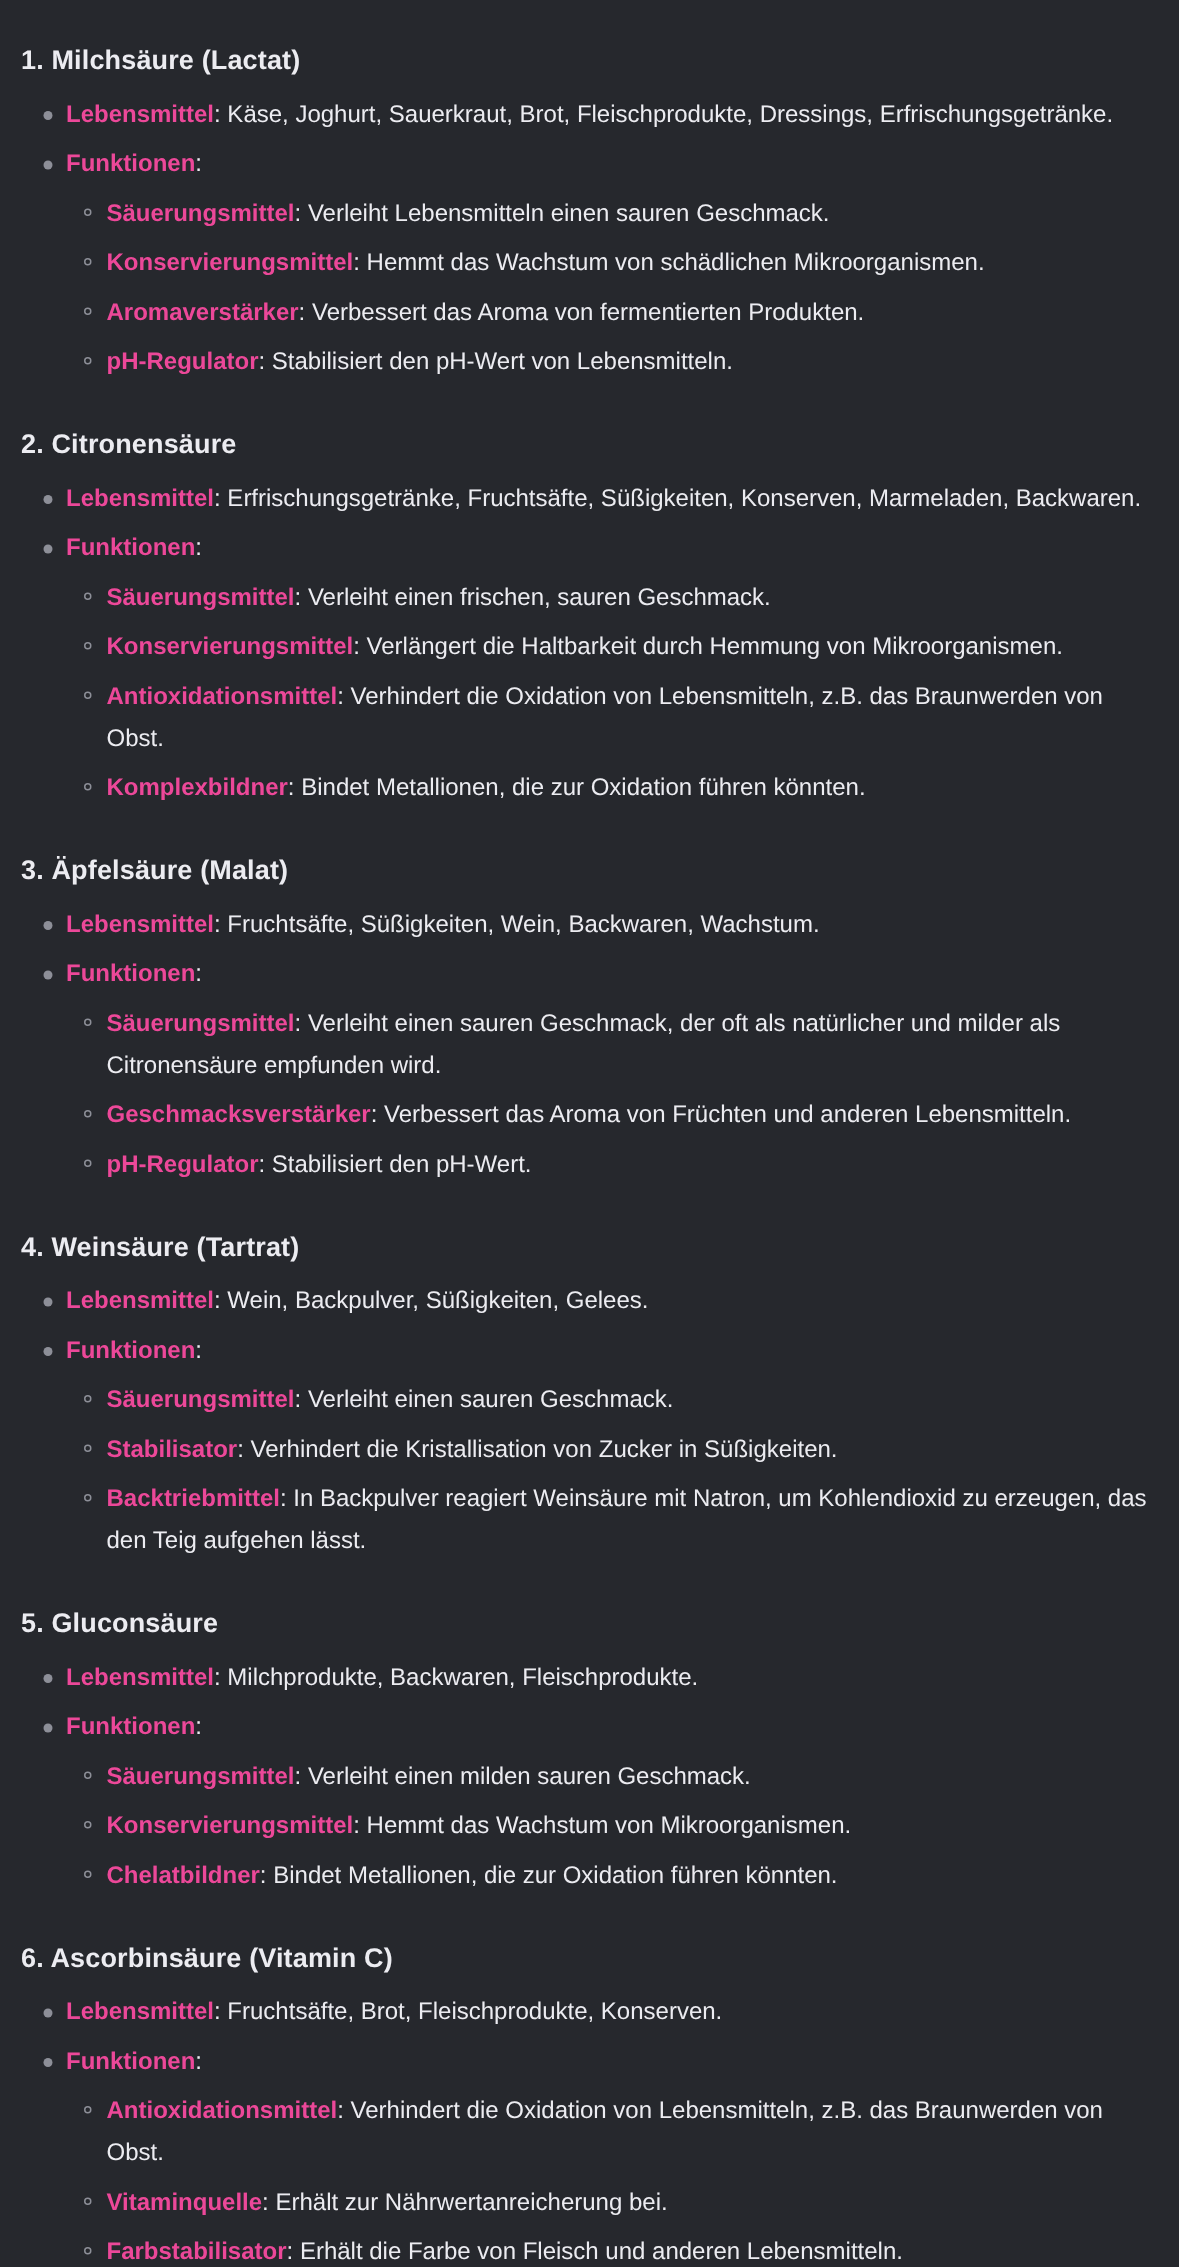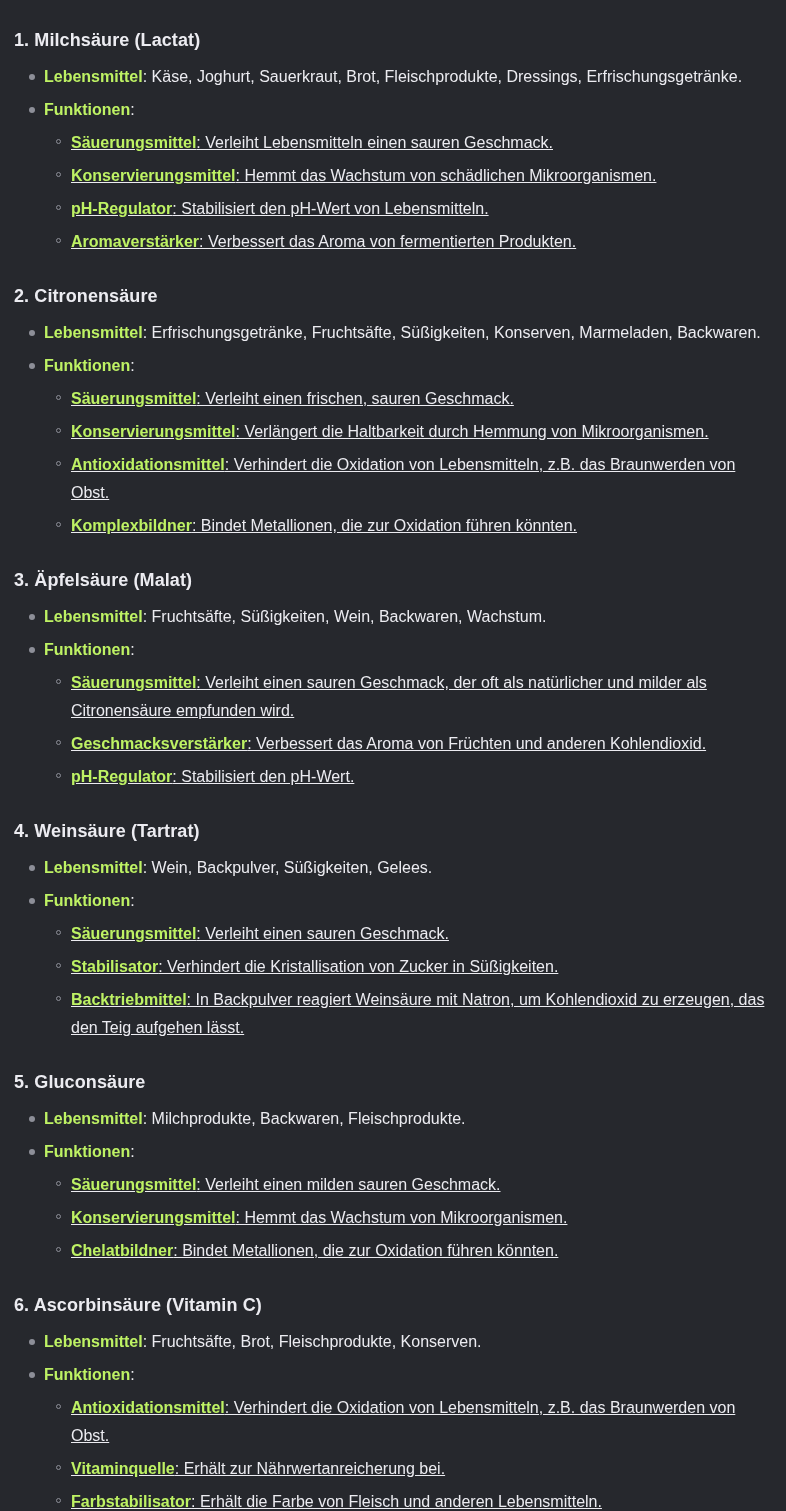--- a/index.html
+++ b/index.html
@@ -45,33 +45,32 @@
     border-radius: 50%;
     background: var(--bullet);
   }
   ul.level2 {
     margin-top: 5px;
   }
   ul.level2 > li {
     position: relative;
     padding-left: 27px;
     margin: 5px 0;
-    text-decoration: underline;
   }
   ul.level2 > li > .marker {
     position: absolute;
     left: 12px;
     top: 10px;
     width: 5px;
     height: 5px;
     border-radius: 50%;
     background: transparent;
     border: 1.4px solid var(--bullet);
   }
-  strong { font-weight: 700; color: #bef264; }
+  strong { font-weight: 700; color: #ec4899; }
 </style>
 </head>
 <body>
 
 <main>
   <div id="content">
       <section>
     <h3>1. Milchsäure (Lactat)</h3>
     <ul class="level1">
           <li>
@@ -80,25 +79,25 @@
           <li>
     <span class="marker"></span><strong>Funktionen</strong><span>:</span>
   <ul class="level2">
               <li>
     <span class="marker"></span><strong>Säuerungsmittel</strong><span>: Verleiht Lebensmitteln einen sauren Geschmack.</span>
   </li>
               <li>
     <span class="marker"></span><strong>Konservierungsmittel</strong><span>: Hemmt das Wachstum von schädlichen Mikroorganismen.</span>
   </li>
               <li>
+    <span class="marker"></span><strong>Aromaverstärker</strong><span>: Verbessert das Aroma von fermentierten Produkten.</span>
+  </li>
+              <li>
     <span class="marker"></span><strong>pH-Regulator</strong><span>: Stabilisiert den pH-Wert von Lebensmitteln.</span>
   </li>
-              <li>
-    <span class="marker"></span><strong>Aromaverstärker</strong><span>: Verbessert das Aroma von fermentierten Produkten.</span>
-  </li>
             </ul></li>
         </ul>
   </section>
       <section>
     <h3>2. Citronensäure</h3>
     <ul class="level1">
           <li>
     <span class="marker"></span><strong>Lebensmittel</strong><span>: Erfrischungsgetränke, Fruchtsäfte, Süßigkeiten, Konserven, Marmeladen, Backwaren.</span>
   </li>
           <li>
@@ -125,21 +124,21 @@
           <li>
     <span class="marker"></span><strong>Lebensmittel</strong><span>: Fruchtsäfte, Süßigkeiten, Wein, Backwaren, Wachstum.</span>
   </li>
           <li>
     <span class="marker"></span><strong>Funktionen</strong><span>:</span>
   <ul class="level2">
               <li>
     <span class="marker"></span><strong>Säuerungsmittel</strong><span>: Verleiht einen sauren Geschmack, der oft als natürlicher und milder als Citronensäure empfunden wird.</span>
   </li>
               <li>
-    <span class="marker"></span><strong>Geschmacksverstärker</strong><span>: Verbessert das Aroma von Früchten und anderen Kohlendioxid.</span>
+    <span class="marker"></span><strong>Geschmacksverstärker</strong><span>: Verbessert das Aroma von Früchten und anderen Lebensmitteln.</span>
   </li>
               <li>
     <span class="marker"></span><strong>pH-Regulator</strong><span>: Stabilisiert den pH-Wert.</span>
   </li>
             </ul></li>
         </ul>
   </section>
       <section>
     <h3>4. Weinsäure (Tartrat)</h3>
     <ul class="level1">

